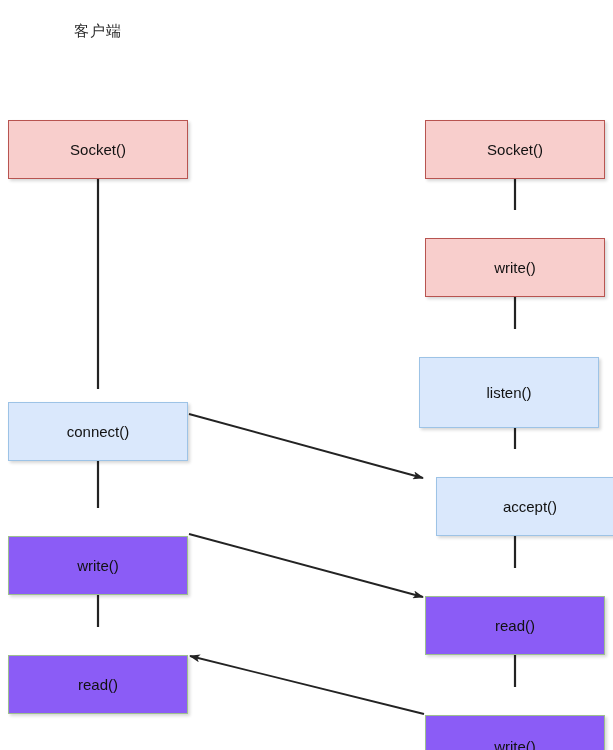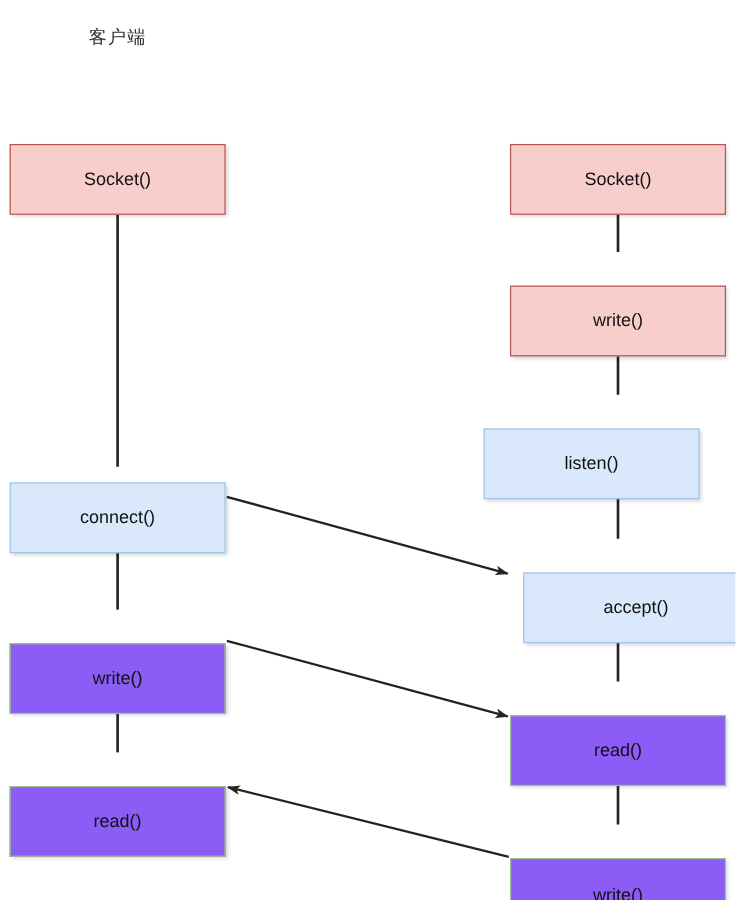--- a/index.html
+++ b/index.html
@@ -99,21 +99,21 @@
       </div>
       <div class="node green" style="left: 8px; top: 627px; width: 180px; height: 59px;">
         <span class="label">read()</span>
       </div>
       <div class="node pink" style="left: 425px; top: 92px; width: 180px; height: 59px;">
         <span class="label">Socket()</span>
       </div>
       <div class="node pink" style="left: 425px; top: 210px; width: 180px; height: 59px;">
         <span class="label">write()</span>
       </div>
-      <div class="node blue" style="left: 403px; top: 329px; width: 180px; height: 59px;">
+      <div class="node blue" style="left: 419px; top: 329px; width: 180px; height: 71px;">
         <span class="label">listen()</span>
       </div>
       <div class="node blue" style="left: 436px; top: 449px; width: 188px; height: 59px;">
         <span class="label">accept()</span>
       </div>
       <div class="node green" style="left: 425px; top: 568px; width: 180px; height: 59px;">
         <span class="label">read()</span>
       </div>
       <div class="node green" style="left: 425px; top: 687px; width: 180px; height: 63px;">
         <span class="label">write()</span>

